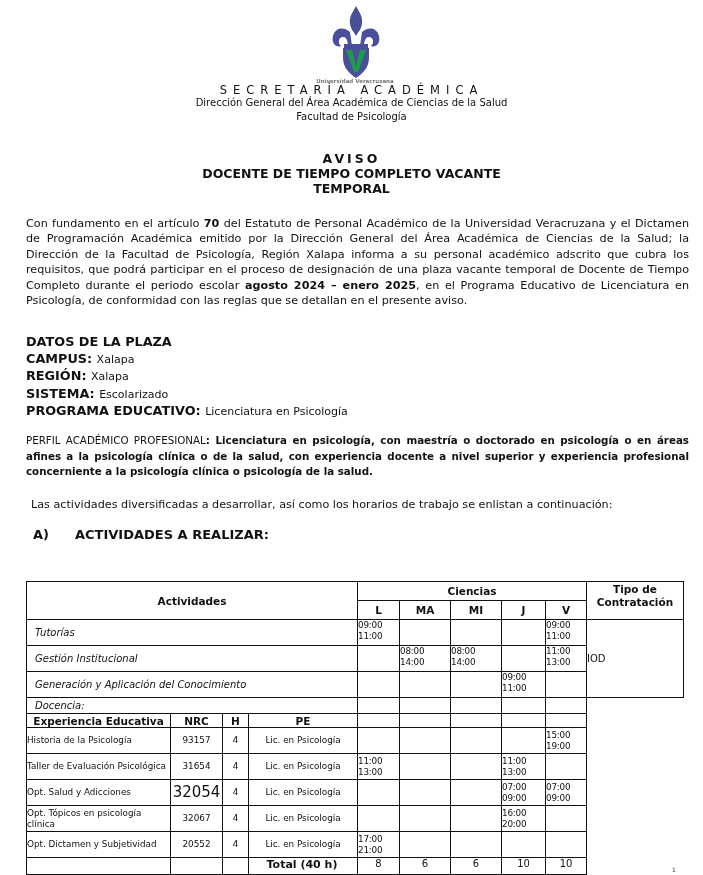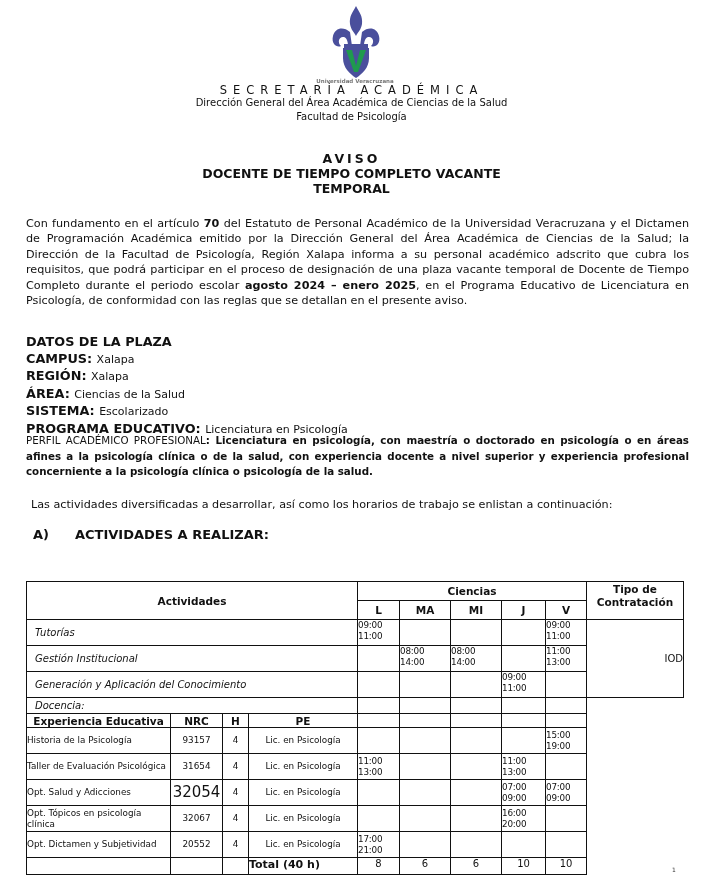--- a/index.html
+++ b/index.html
@@ -36,22 +36,22 @@
   }
   table.sched td, table.sched th {
     border: 1.5px solid #111; padding: 0; vertical-align: top;
   }
   table.sched th { font-weight: bold; font-size: 10.5px; text-align: center; vertical-align: middle; }
   .time { font-size: 8.8px; line-height: 11px; padding-left: 0; letter-spacing: -0.2px; }
   .act { font-size: 10px; padding-left: 8px !important; vertical-align: middle !important; font-style: italic; }
   .sub th { font-size: 10.5px; }
   .ee td { font-size: 8.8px; vertical-align: middle !important; }
   .c { text-align: center; }
-  .iod { text-align: right; vertical-align: middle !important; font-size: 10px; }
-  .total-lbl { font-weight: bold; font-size: 11px; text-align: left; padding-right: 2px !important; }
+  .iod { text-align: left; vertical-align: middle !important; font-size: 10px; }
+  .total-lbl { font-weight: bold; font-size: 11px; text-align: center; padding-right: 2px !important; }
   .num { text-align: center; font-size: 10px; }
   .pagenum { left: 672px; top: 866px; font-size: 6px; color: #333; }
 </style>
 </head>
 <body>
 
 <svg class="abs logo" viewBox="0 0 50 76">
 
   <path d="M25 0 C22 6 18 10 19 18 C20 24 23 26 25 30 C27 26 30 24 31 18 C32 10 28 6 25 0 Z" fill="#4a4f9c"></path>
   <path d="M19 26 C12 20 4 22 2 30 C0 38 6 42 10 40 C6 36 8 30 13 31 C16 32 17 36 17 40 L21 40 Z" fill="#4a4f9c"></path>
@@ -70,21 +70,20 @@
 <div class="abs header-line title aviso">AVISO</div>
 <div class="abs header-line title docente">DOCENTE DE TIEMPO COMPLETO VACANTE</div>
 <div class="abs header-line title temporal">TEMPORAL</div>
 
 <div class="abs intro"><span>Con fundamento en el artículo </span><b>70</b><span> del Estatuto de Personal Académico de la Universidad Veracruzana y el Dictamen de Programación Académica emitido por la Dirección General del Área Académica de Ciencias de la Salud; la Dirección de la Facultad de Psicología, Región Xalapa informa a su personal académico adscrito que cubra los requisitos, que podrá participar en el proceso de designación de una plaza vacante temporal de Docente de Tiempo Completo durante el periodo escolar </span><b>agosto 2024 – enero 2025</b><span>, en el Programa Educativo de Licenciatura en Psicología, de conformidad con las reglas que se detallan en el presente aviso.</span></div>
 
 <div class="abs datos">
   <div class="big">DATOS DE LA PLAZA</div>
   <div><span class="big">CAMPUS</span><span class="big">: </span><span class="val">Xalapa</span></div>
   <div><span class="big">REGIÓN</span><span class="big">: </span><span class="val">Xalapa</span></div>
-  <div><span class="big">ÁREA</span><span class="big">: </span><span class="val">Ciencias de la Salud</span></div>
   <div><span class="big">SISTEMA</span><span class="big">: </span><span class="val">Escolarizado</span></div>
   <div><span class="big">PROGRAMA EDUCATIVO</span><span class="big">: </span><span class="val">Licenciatura en Psicología</span></div>
 </div>
 
 <div class="abs perfil"><span class="lbl">PERFIL ACADÉMICO PROFESIONAL</span><b>: </b><b>Licenciatura en psicología, con maestría o doctorado en psicología o en áreas afines a la psicología clínica o de la salud, con experiencia docente a nivel superior y experiencia profesional concerniente a la psicología clínica o psicología de la salud.</b></div>
 
 <div class="abs lasact">Las actividades diversificadas a desarrollar, así como los horarios de trabajo se enlistan a continuación:</div>
 
 <div class="abs section-a"><span class="tag">A)</span><span>ACTIVIDADES A REALIZAR:</span></div>
 

